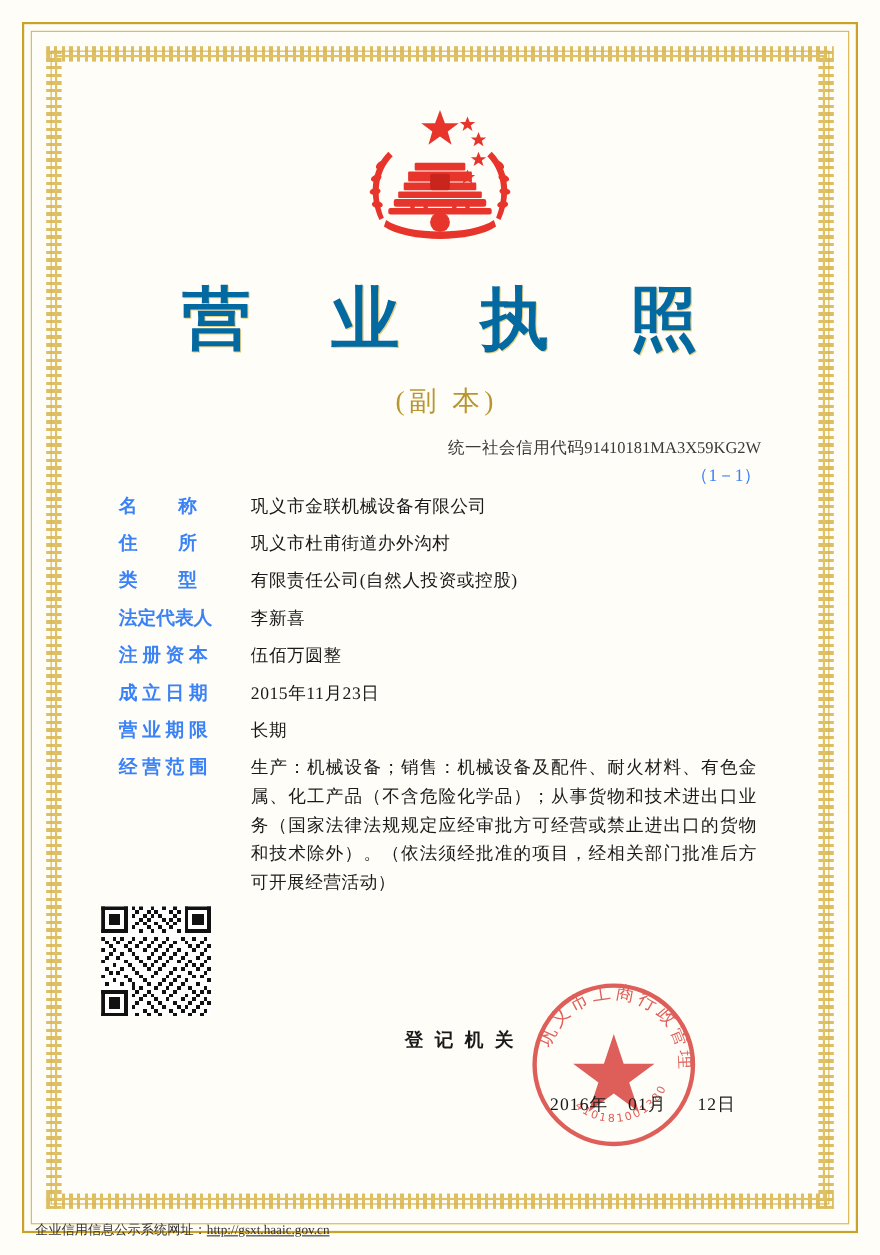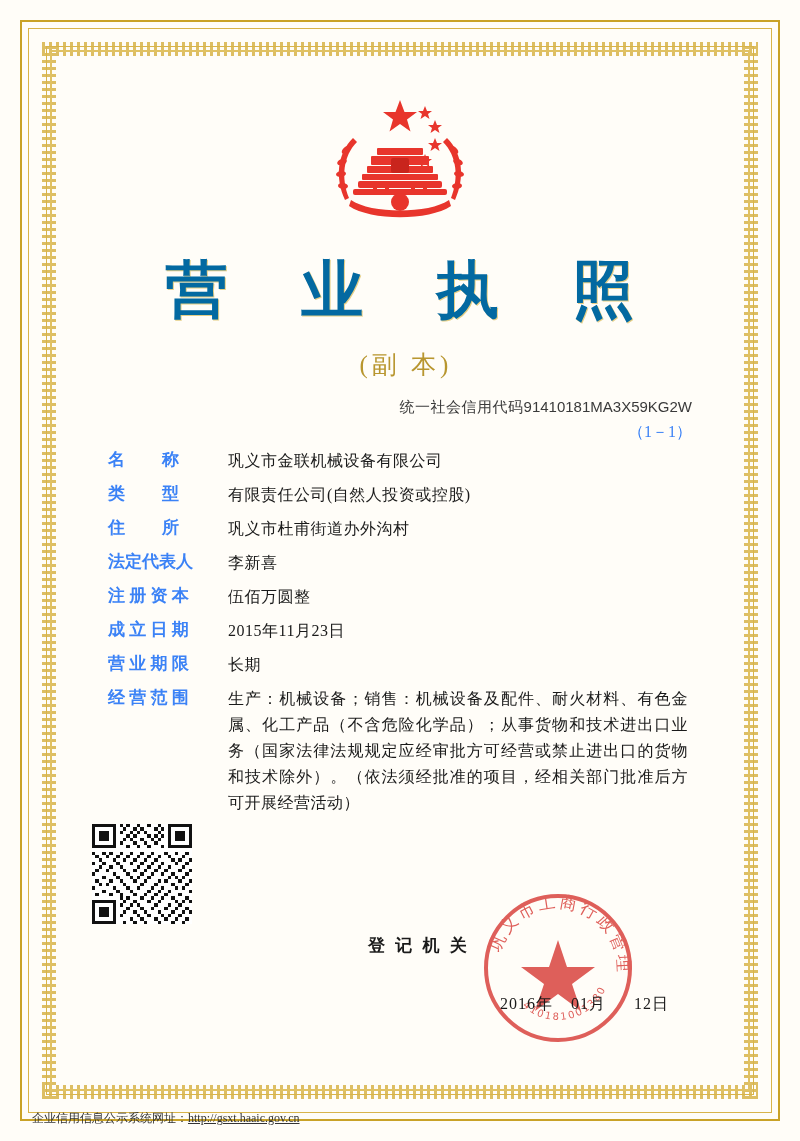--- a/index.html
+++ b/index.html
@@ -99,21 +99,21 @@
   .credit-code {
     position: absolute;
     right: 108px;
     top: 398px;
     font-size: 15px;
     color: #3a3a3a;
     letter-spacing: .5px;
     white-space: nowrap;
   }
   .credit-code .code-num {
-    font-family: Liberation Sans, sans-serif;
+    font-family: Liberation Serif, serif;
     letter-spacing: 0;
   }
   .page-no {
     position: absolute;
     right: 108px;
     top: 422px;
     font-size: 16px;
     color: #3b82f6;
   }
 
@@ -270,26 +270,26 @@
     <span>统一社会信用代码</span><span class="code-num">91410181MA3X59KG2W</span>
   </div>
   <div class="page-no">（1－1）</div>
 
   <div class="fields">
     <div class="field-row">
       <div class="field-label">名　　称</div>
       <div class="field-value">巩义市金联机械设备有限公司</div>
     </div>
     <div class="field-row">
+      <div class="field-label">住　　所</div>
+      <div class="field-value">巩义市杜甫街道办外沟村</div>
+    </div>
+    <div class="field-row">
       <div class="field-label">类　　型</div>
       <div class="field-value">有限责任公司(自然人投资或控股)</div>
-    </div>
-    <div class="field-row">
-      <div class="field-label">住　　所</div>
-      <div class="field-value">巩义市杜甫街道办外沟村</div>
     </div>
     <div class="field-row">
       <div class="field-label spread4">法定代表人</div>
       <div class="field-value">李新喜</div>
     </div>
     <div class="field-row">
       <div class="field-label spread4">注 册 资 本</div>
       <div class="field-value">伍佰万圆整</div>
     </div>
     <div class="field-row">

